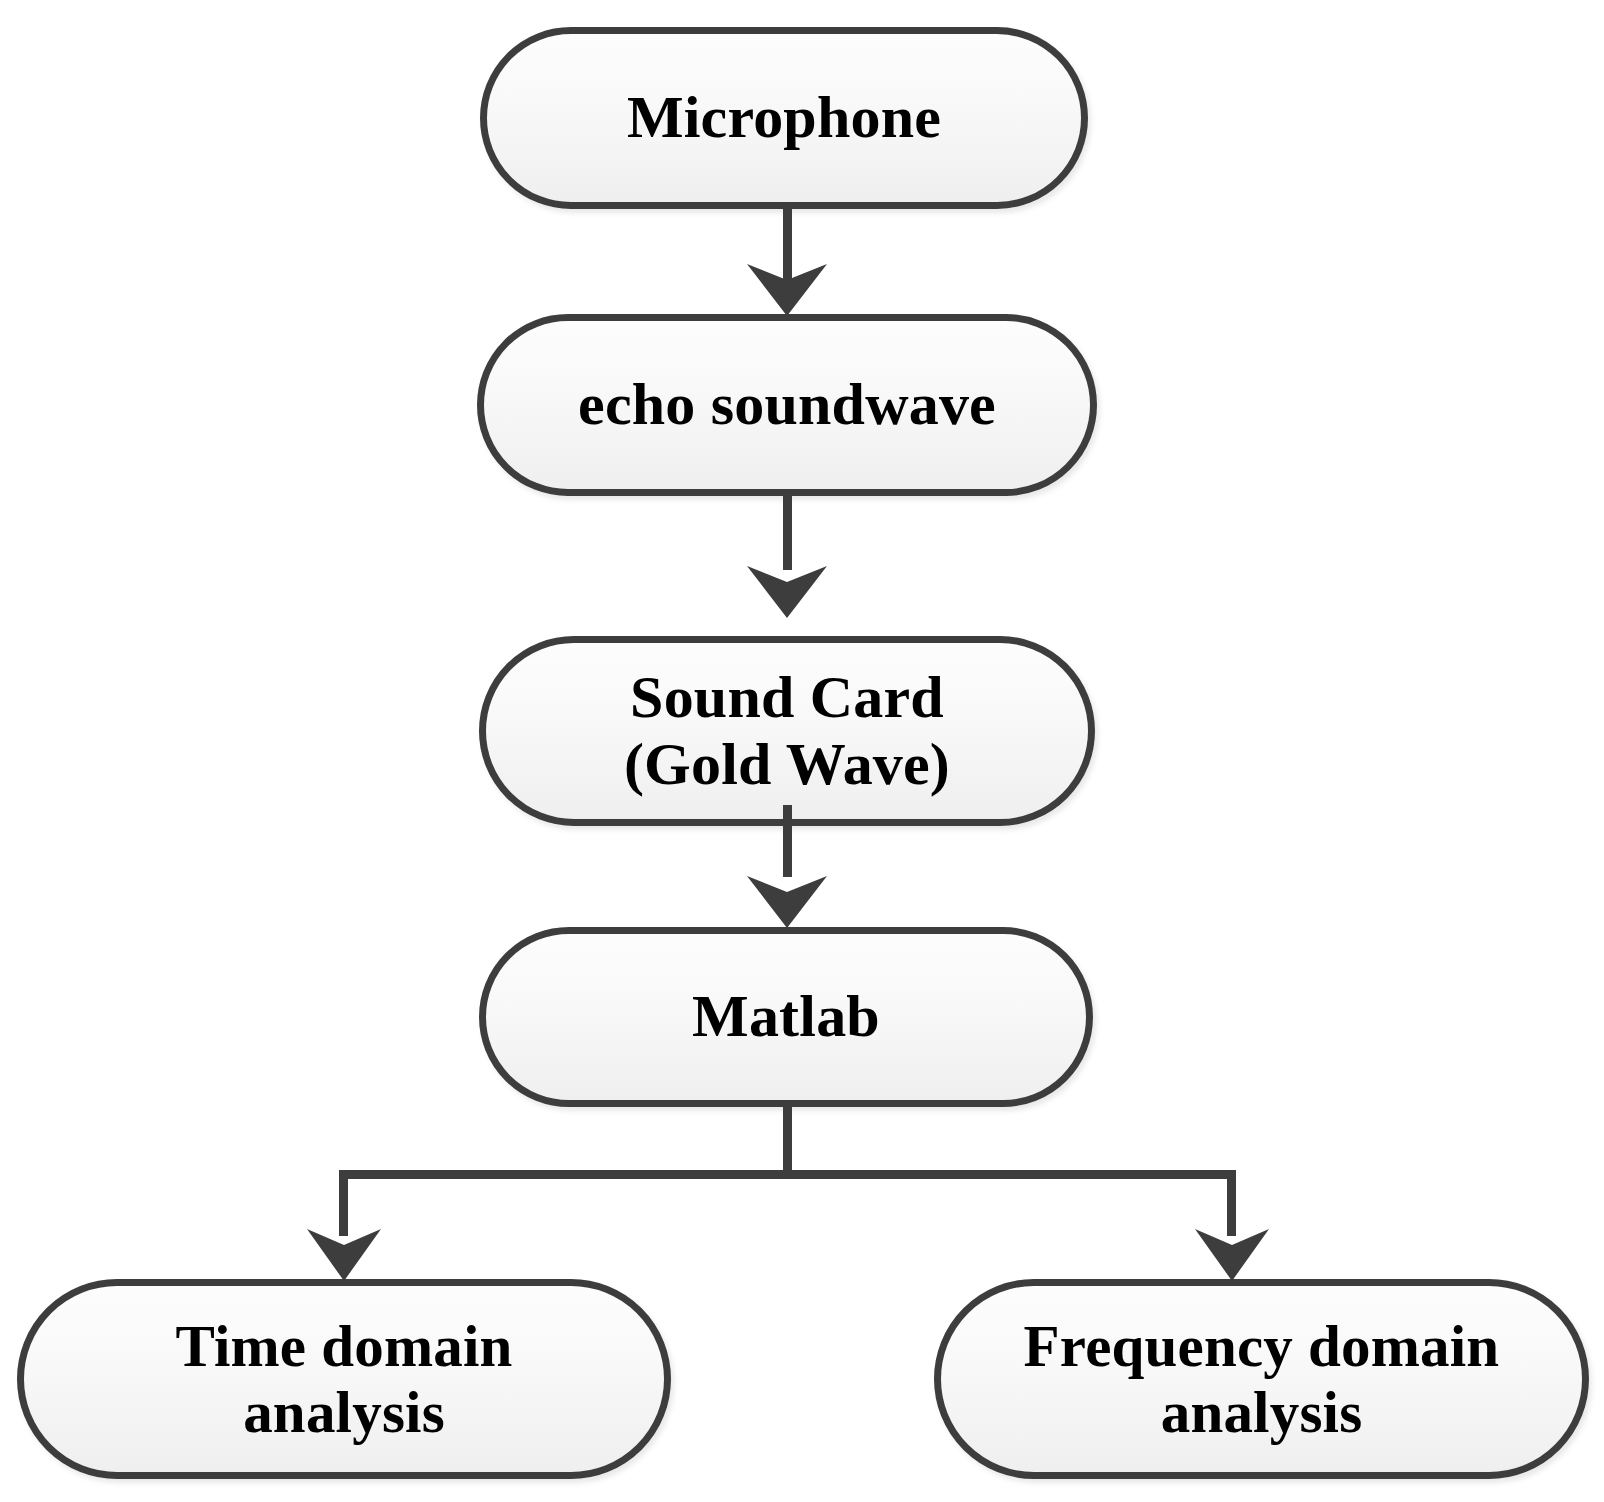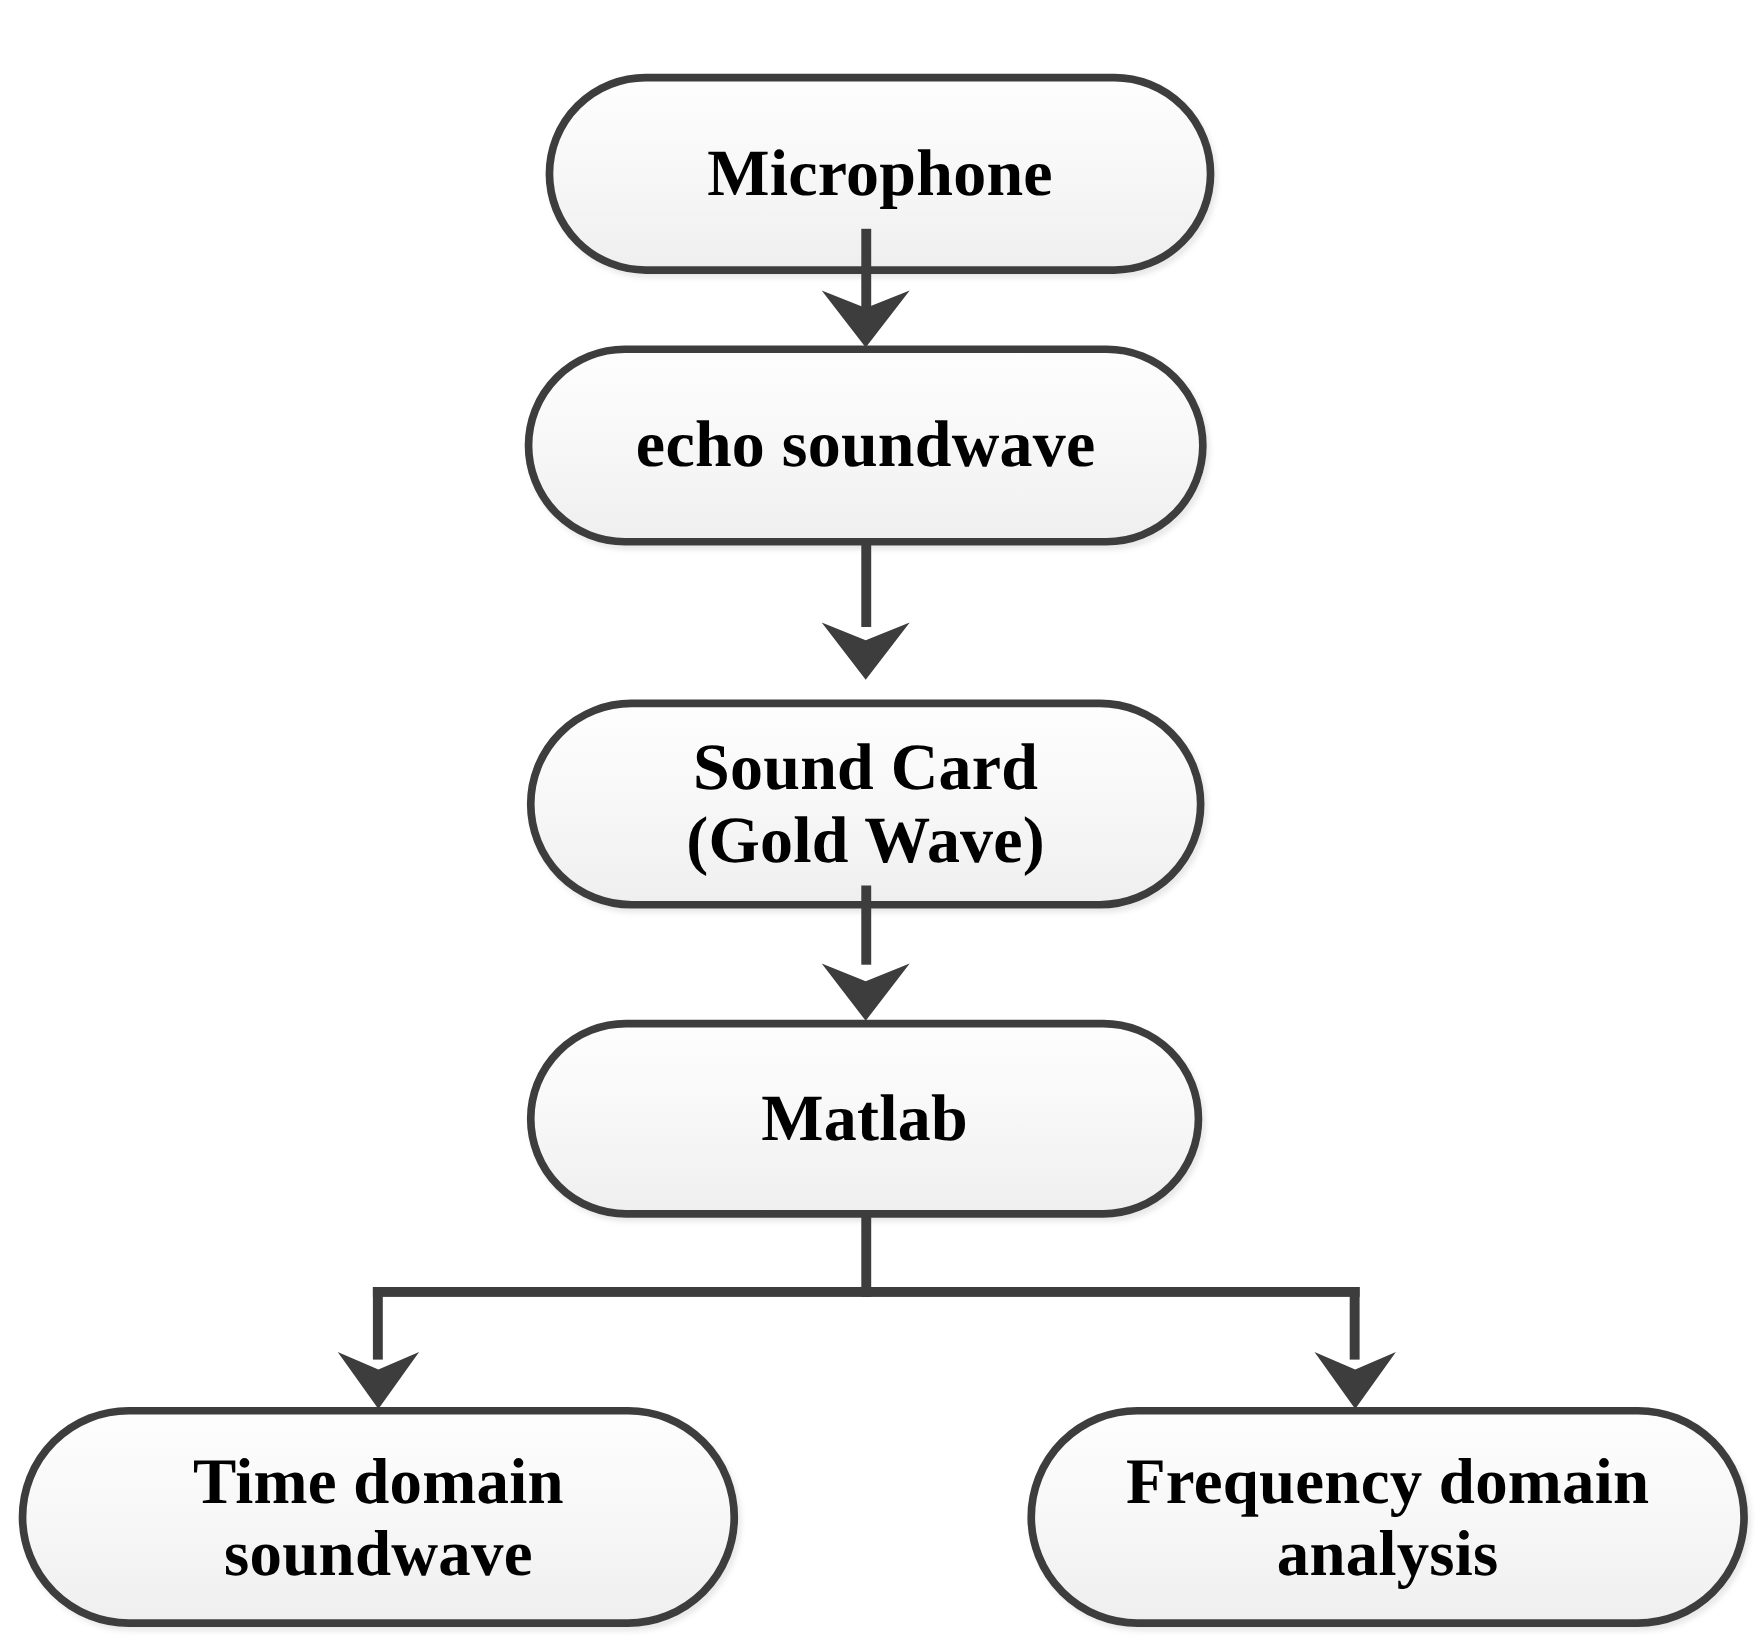--- a/index.html
+++ b/index.html
@@ -32,23 +32,22 @@
   .node .label {
     font-weight: bold;
     color: #000000;
     line-height: 1.12;
     letter-spacing: 0.2px;
     white-space: pre-line;
   }
 
   
   #node-microphone {
-    left: 496px;  top: 27px;   width: 608px;  height: 182px;
+    left: 480px;  top: 27px;   width: 608px;  height: 182px;
     border-radius: 91px;
-    margin-top: 40px;
   }
   #node-microphone .label { font-size: 60px; }
 
   #node-echo {
     left: 477px;  top: 314px;  width: 620px;  height: 182px;
     border-radius: 91px;
     text-align: center;
   }
   #node-echo .label { font-size: 60px; }
 
@@ -150,21 +149,21 @@
 
   <div class="conn-v" style="left: 1227px; top: 1170px; height: 66px;"></div>
   <div class="arrowhead" style="left: 1193px; top: 1227px;">
     <svg width="78" height="56" viewBox="0 0 78 56" aria-hidden="true">
       <path d="M2 2 L39 54 L76 2 L39 18 Z" fill="#3d3d3d"></path>
     </svg>
   </div>
 
   <div class="node" id="node-time">
     <span class="label">Time domain
-soundwave</span>
+analysis</span>
   </div>
 
   <div class="node" id="node-frequency">
     <span class="label">Frequency domain
 analysis</span>
   </div>
 
 </div>
 
 </body></html>

